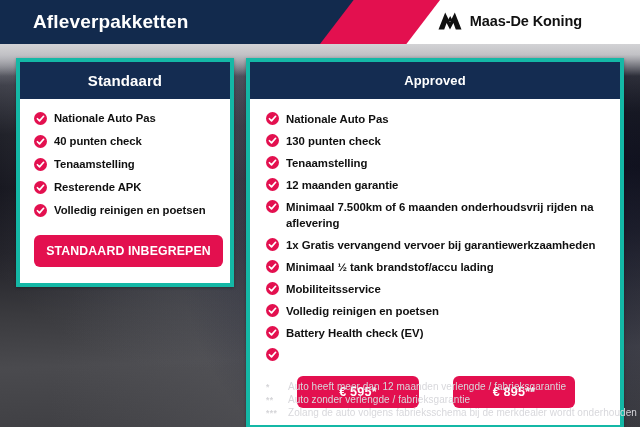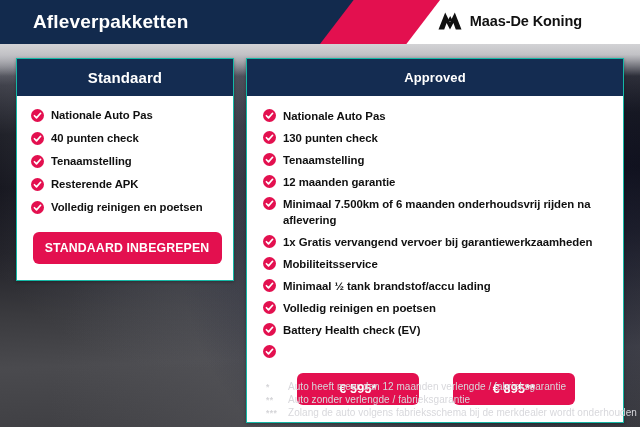--- a/index.html
+++ b/index.html
@@ -79,21 +79,21 @@
     font-weight: 700;
     color: #111111;
     letter-spacing: -0.1px;
     white-space: nowrap;
   }
 
   
   .card {
     position: absolute;
     background: #ffffff;
-    border: 1px solid #14b8a6;
+    border: 4px solid #14b8a6;
     box-shadow: 0 1px 3px rgba(0,0,0,0.28);
   }
   .card-head {
     background: #142c51;
     color: #ffffff;
     text-align: center;
     font-weight: 700;
     font-size: 15.5px;
     line-height: 1;
     padding: 12px 4px 12px;
@@ -314,28 +314,28 @@
               <circle cx="8" cy="8" r="8" fill="#e3104f"></circle>
               <path d="M4.2 8.3 L6.8 10.9 L11.8 5.3" stroke="#ffffff" stroke-width="2.1" fill="none" stroke-linecap="round" stroke-linejoin="round"></path>
             </svg>
             <span class="feat-text">1x Gratis vervangend vervoer bij garantiewerkzaamheden</span>
           </li>
           <li class="feat">
             <svg class="check" viewBox="0 0 16 16">
               <circle cx="8" cy="8" r="8" fill="#e3104f"></circle>
               <path d="M4.2 8.3 L6.8 10.9 L11.8 5.3" stroke="#ffffff" stroke-width="2.1" fill="none" stroke-linecap="round" stroke-linejoin="round"></path>
             </svg>
+            <span class="feat-text">Minimaal ½ tank brandstof/accu lading</span>
+          </li>
+          <li class="feat">
+            <svg class="check" viewBox="0 0 16 16">
+              <circle cx="8" cy="8" r="8" fill="#e3104f"></circle>
+              <path d="M4.2 8.3 L6.8 10.9 L11.8 5.3" stroke="#ffffff" stroke-width="2.1" fill="none" stroke-linecap="round" stroke-linejoin="round"></path>
+            </svg>
             <span class="feat-text">Mobiliteitsservice</span>
-          </li>
-          <li class="feat">
-            <svg class="check" viewBox="0 0 16 16">
-              <circle cx="8" cy="8" r="8" fill="#e3104f"></circle>
-              <path d="M4.2 8.3 L6.8 10.9 L11.8 5.3" stroke="#ffffff" stroke-width="2.1" fill="none" stroke-linecap="round" stroke-linejoin="round"></path>
-            </svg>
-            <span class="feat-text">Minimaal ½ tank brandstof/accu lading</span>
           </li>
           <li class="feat">
             <svg class="check" viewBox="0 0 16 16">
               <circle cx="8" cy="8" r="8" fill="#e3104f"></circle>
               <path d="M4.2 8.3 L6.8 10.9 L11.8 5.3" stroke="#ffffff" stroke-width="2.1" fill="none" stroke-linecap="round" stroke-linejoin="round"></path>
             </svg>
             <span class="feat-text">Volledig reinigen en poetsen</span>
           </li>
           <li class="feat">
             <svg class="check" viewBox="0 0 16 16">

